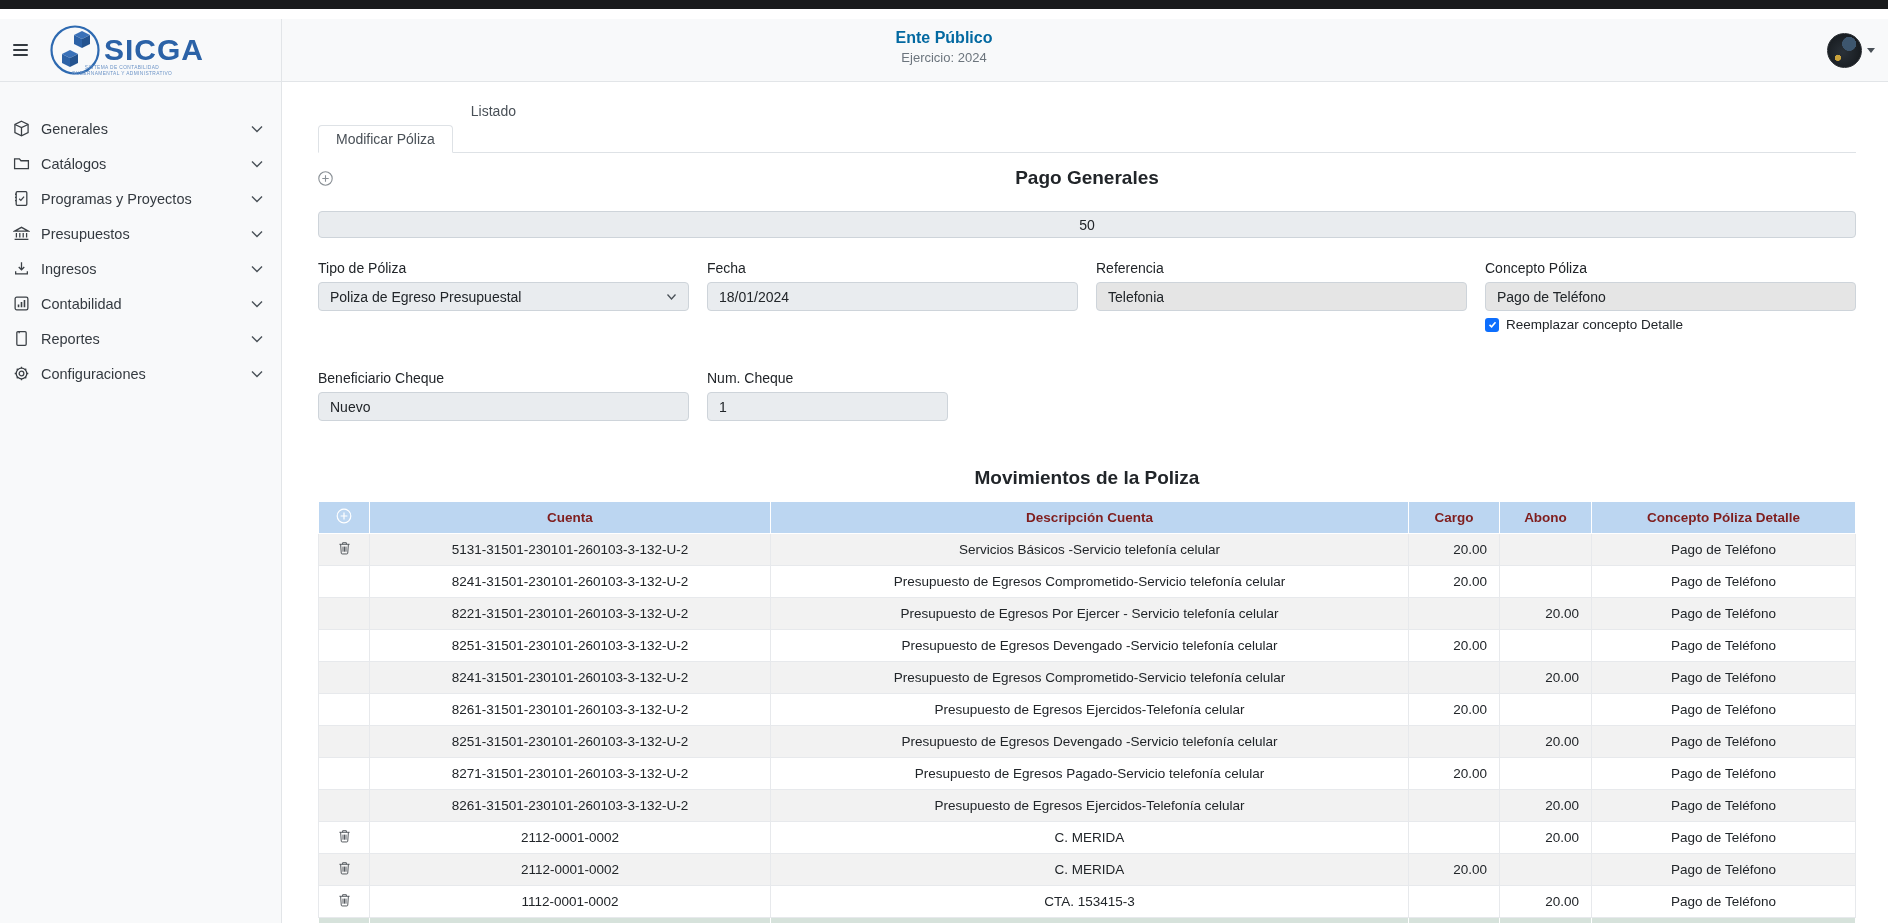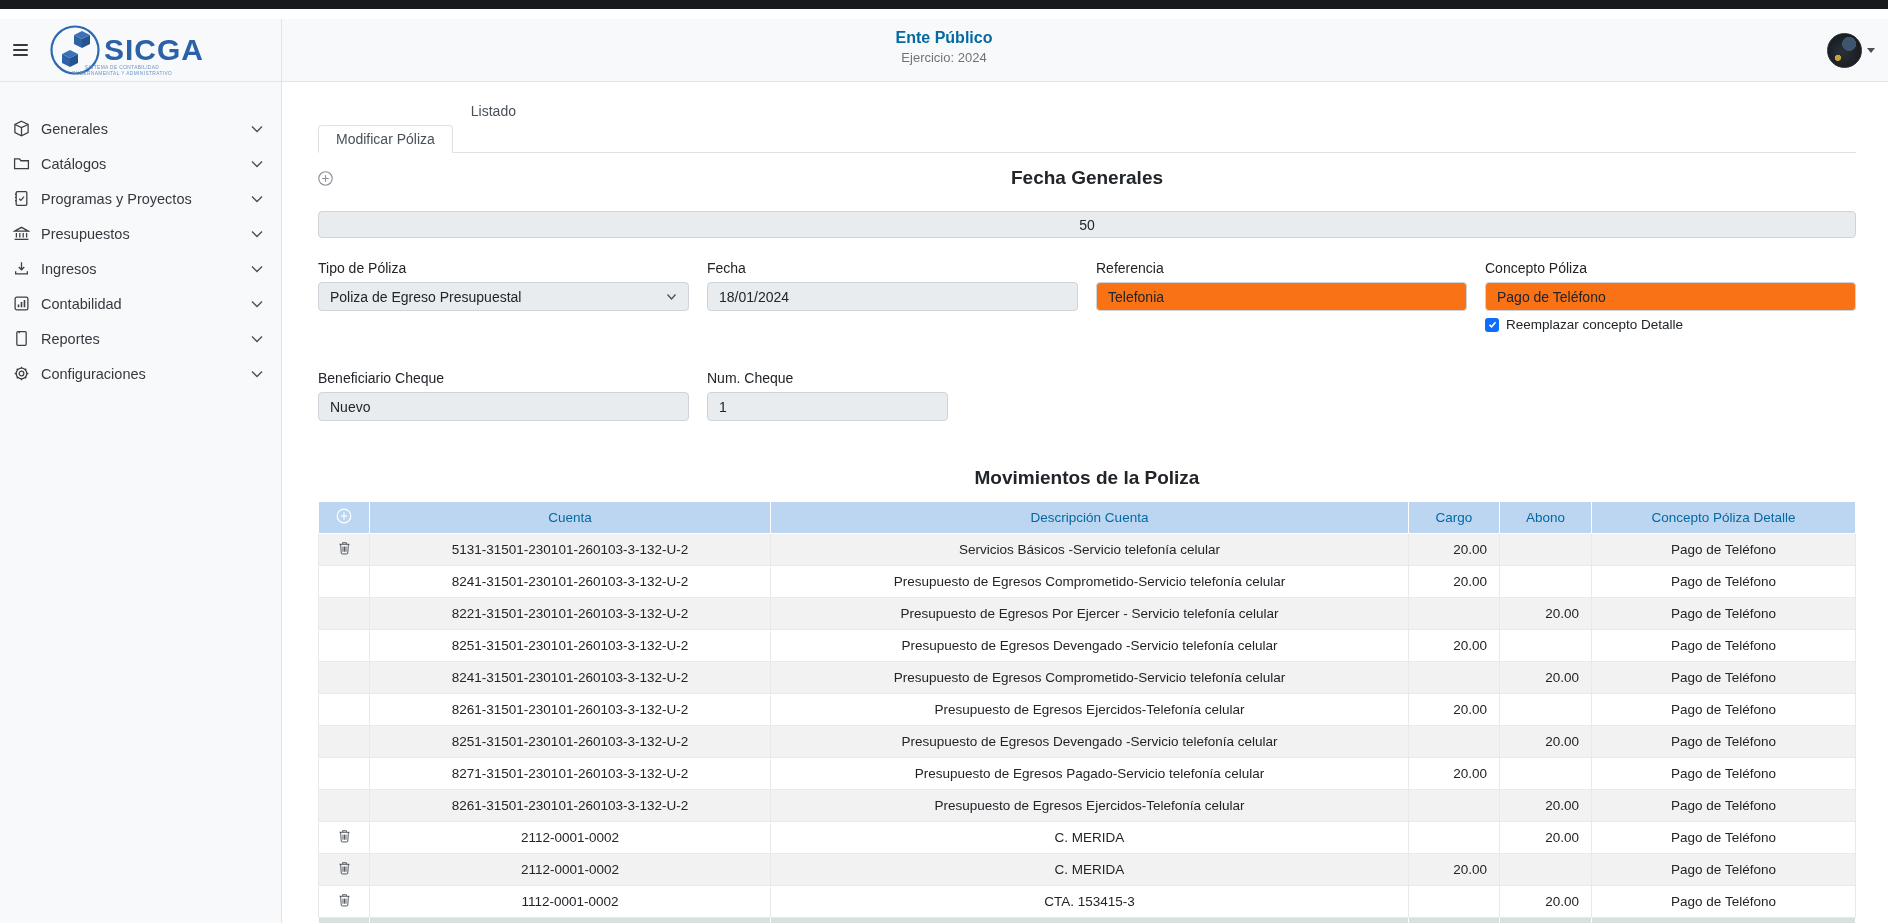--- a/index.html
+++ b/index.html
@@ -36,39 +36,39 @@
   .tabs { display:flex; margin-top:15px; border-bottom:1px solid #dee2e6; }
   .tab { padding:5px 17px; font-size:14px; color:#495057; cursor:pointer; margin-bottom:-1px;
     border:1px solid transparent; border-radius:4px 4px 0 0; }
   .tab.active { background:#fff; border-color:#dee2e6 #dee2e6 #fff #dee2e6;margin-top:28px; }
   
   .section-head { position:relative; margin-top:14px; text-align:center; height:26px; }
   .add-circle { position:absolute; left:0; top:4px; cursor:pointer; }
   .section-title { font-size:19px; font-weight:700; }
   
   .np-label { display:block; font-size:14px; font-weight:700; margin-top:26px; }
-  .inputbox { height:29px; border:1px solid #ced4da; border-radius:4px; background:#f97316;
+  .inputbox { height:29px; border:1px solid #ced4da; border-radius:4px; background:#e5e5e5;
     font-size:14px; color:#212529; padding:0 11px; display:flex; align-items:center;
     font-family:"Liberation Sans","DejaVu Sans",sans-serif; }
   input.inputbox { display:block; width:100%; }
   .inputbox.gray { background:#e9ecef; }
   .np-input { width:111px; height:27px; margin-top:18px; text-align:center; }
   .fields-row { display:flex; gap:18px; margin-top:22px; }
   .fields-row.second { margin-top:38px; }
   .fcol { width:371px; }
   .fcol.narrow { width:241px; }
   .field-label { display:block; font-size:14px; margin-bottom:6px; color:#212529; }
   .selectbox { justify-content:space-between; cursor:pointer; }
   .check-row { display:flex; align-items:center; gap:7px; margin-top:6px; font-size:13.5px; }
   .checkbox { width:14px; height:14px; background:#0d6efd; border-radius:3px; flex:none;
     display:flex; align-items:center; justify-content:center; cursor:pointer; }
   .movements-title { text-align:center; font-size:19px; font-weight:700; margin-top:46px; }
   
   table.mov { width:100%; border-collapse:collapse; table-layout:fixed; margin-top:12px; font-size:13.5px; }
-  table.mov thead th { background:#bcd6f1; color:#0369a1; font-weight:400; height:32px;
+  table.mov thead th { background:#bcd6f1; color:#7f1d1d; font-weight:700; height:32px;
     border:1px solid #fff; text-align:center; overflow:hidden; white-space:nowrap; }
   table.mov tbody td { height:32px; border:1px solid #e7e9ec; text-align:center;
     padding:0 8px; overflow:hidden; white-space:nowrap; }
   table.mov tbody tr:nth-child(odd) td { background:#f2f2f2; }
   table.mov td.num { text-align:right; padding-right:12px; }
   table.mov tfoot td { background:#d6e2db; height:32px; font-weight:700; border:1px solid #fff; padding:0 8px; }
   table.mov tfoot td.lbl { text-align:right; }
   table.mov tfoot td.num { text-align:right; padding-right:12px; }
   .trash-btn { cursor:pointer; visibility:hidden; display:inline-block; line-height:0; }
 </style>
@@ -202,21 +202,21 @@
     <div class="tabs">
       <div class="tab active">Modificar Póliza</div>
       <div class="tab">Listado</div>
     </div>
 
     <div class="section-head">
       <svg class="add-circle" width="15" height="15" viewBox="0 0 15 15" fill="none" stroke="#8a9096" stroke-width="1.1">
           <circle cx="7.5" cy="7.5" r="6.7"></circle>
           <path d="M7.5 4.3 V10.7 M4.3 7.5 H10.7"></path>
         </svg>
-      <span class="section-title">Fecha Generales</span>
+      <span class="section-title">Pago Generales</span>
     </div>
 
     <input class="inputbox gray np-input" readonly="" value="50" style="">
 
     <div class="fields-row">
       <div class="fcol">
         <label class="field-label">Tipo de Póliza</label>
         <div class="inputbox gray selectbox">
           <span>Poliza de Egreso Presupuestal</span>
           <svg width="11" height="8" viewBox="0 0 11 8" fill="none" stroke="#495057" stroke-width="1.3">

